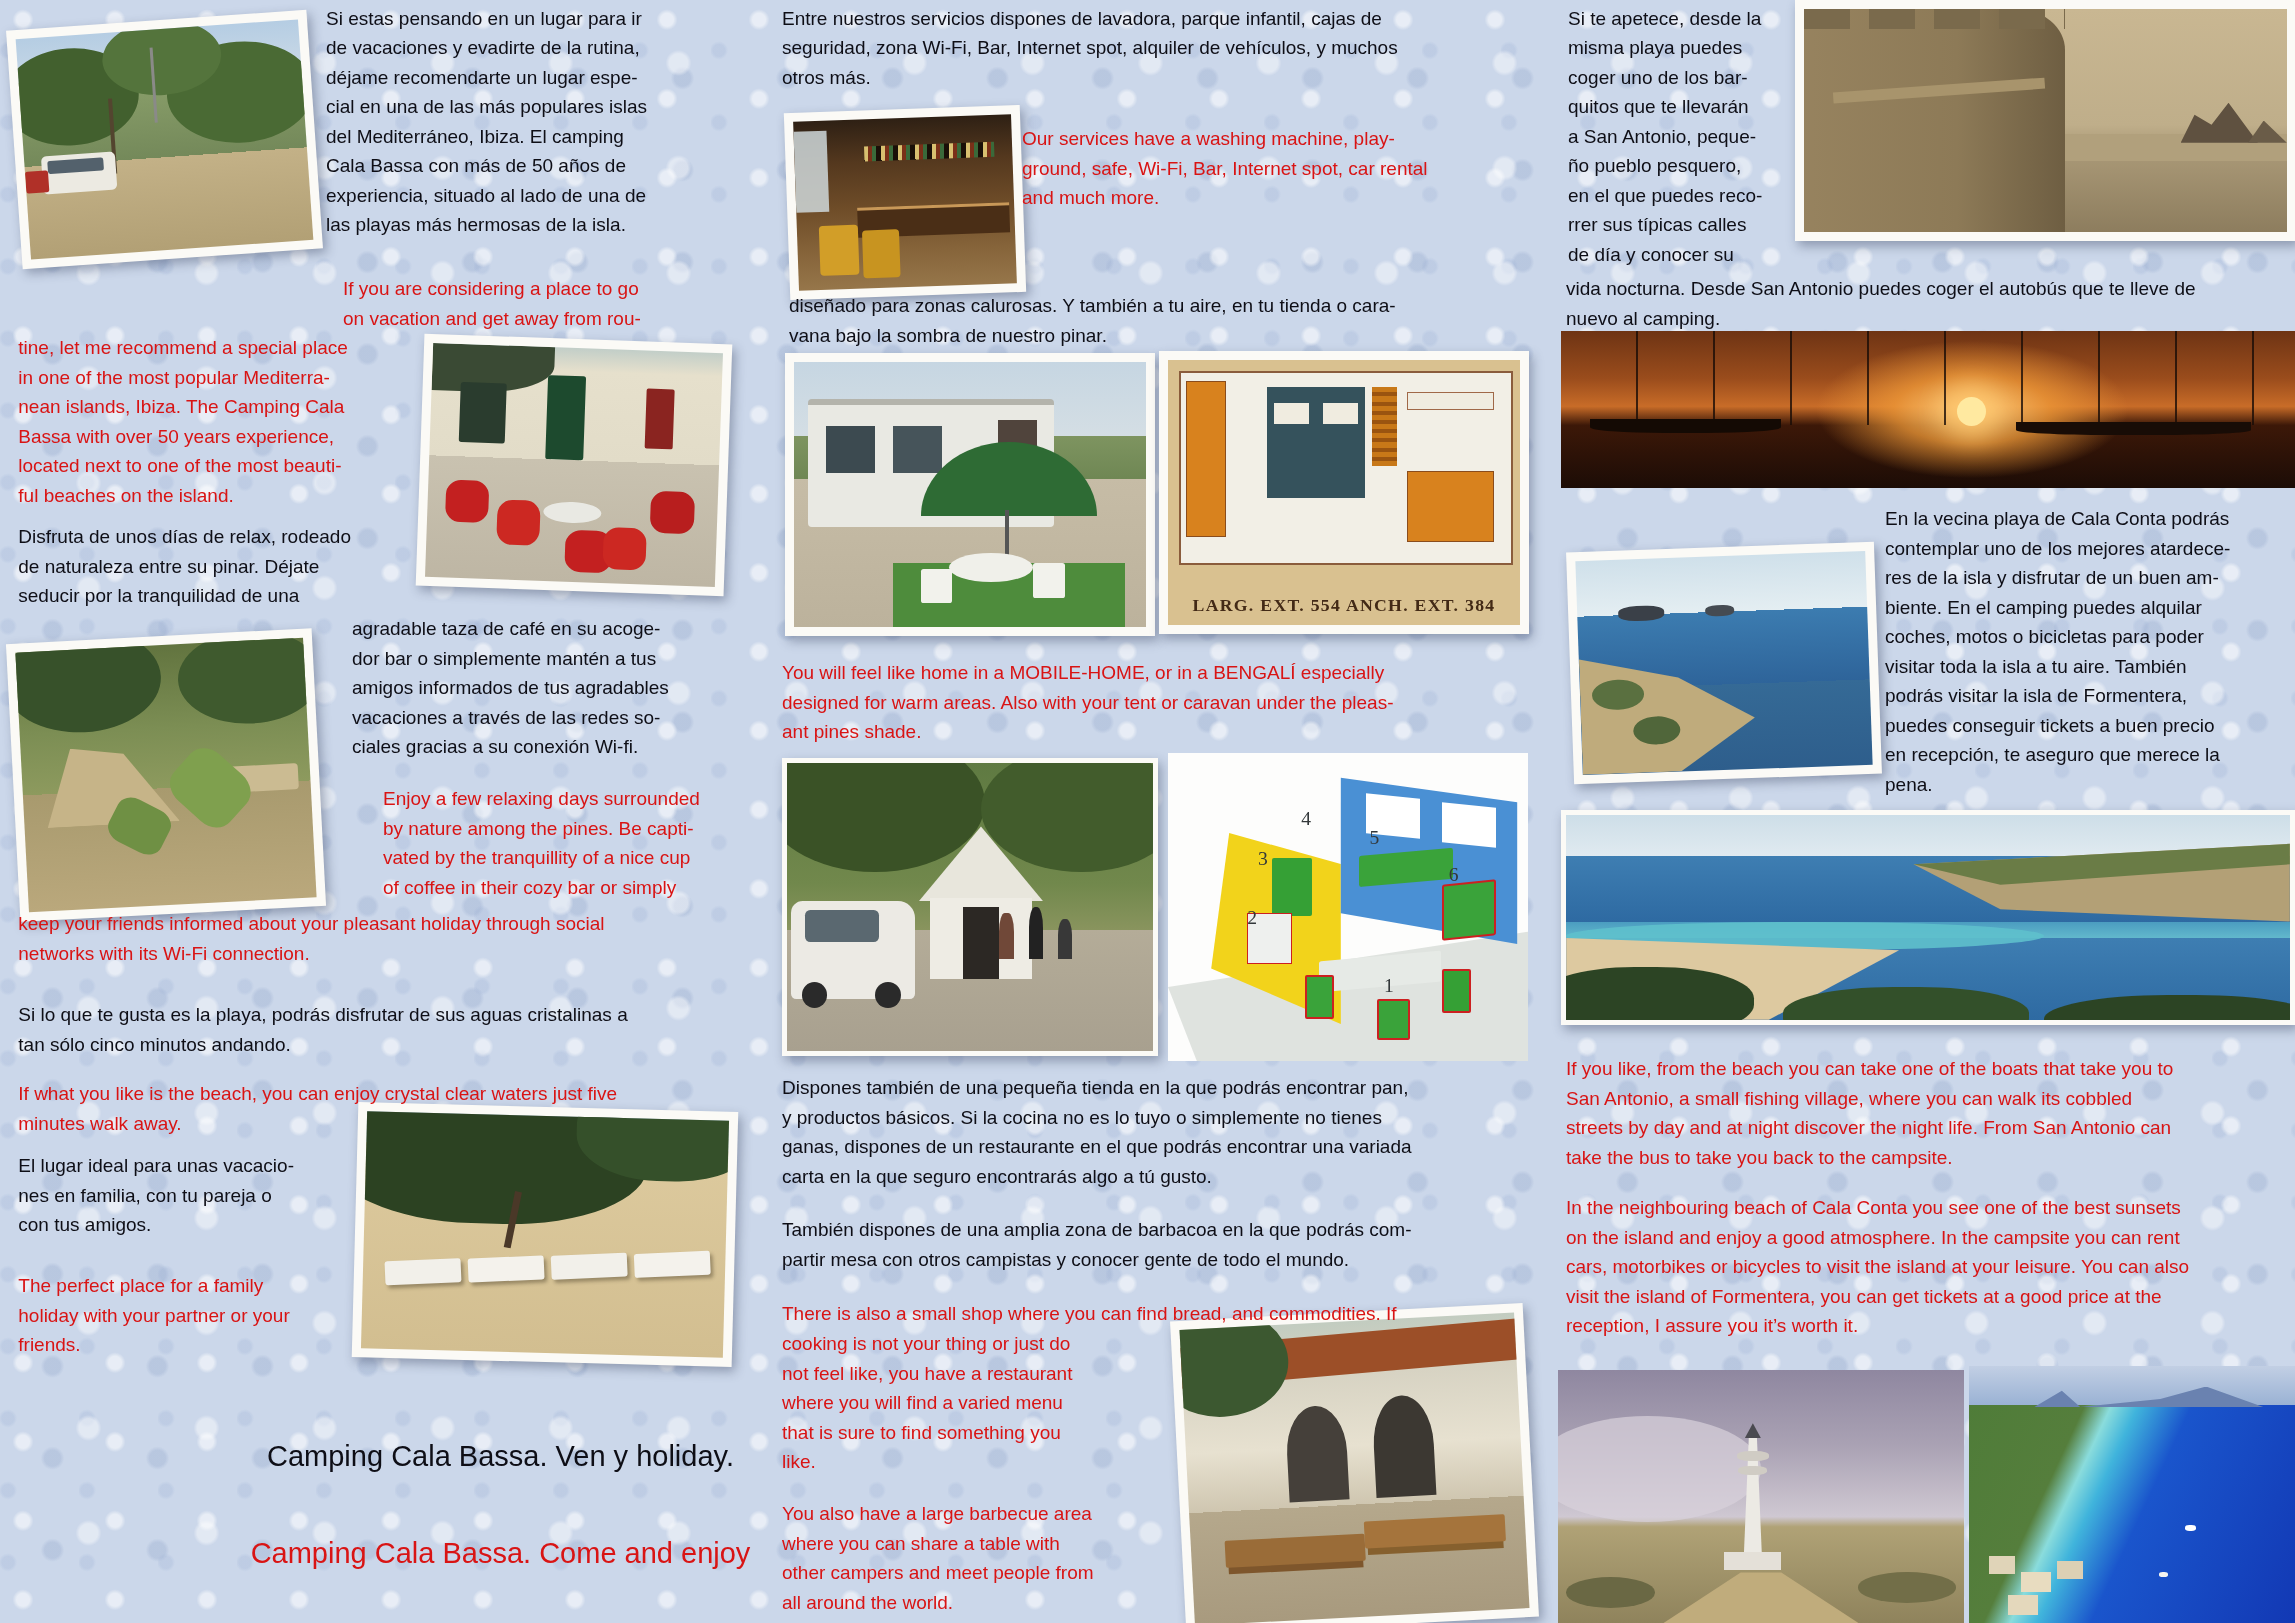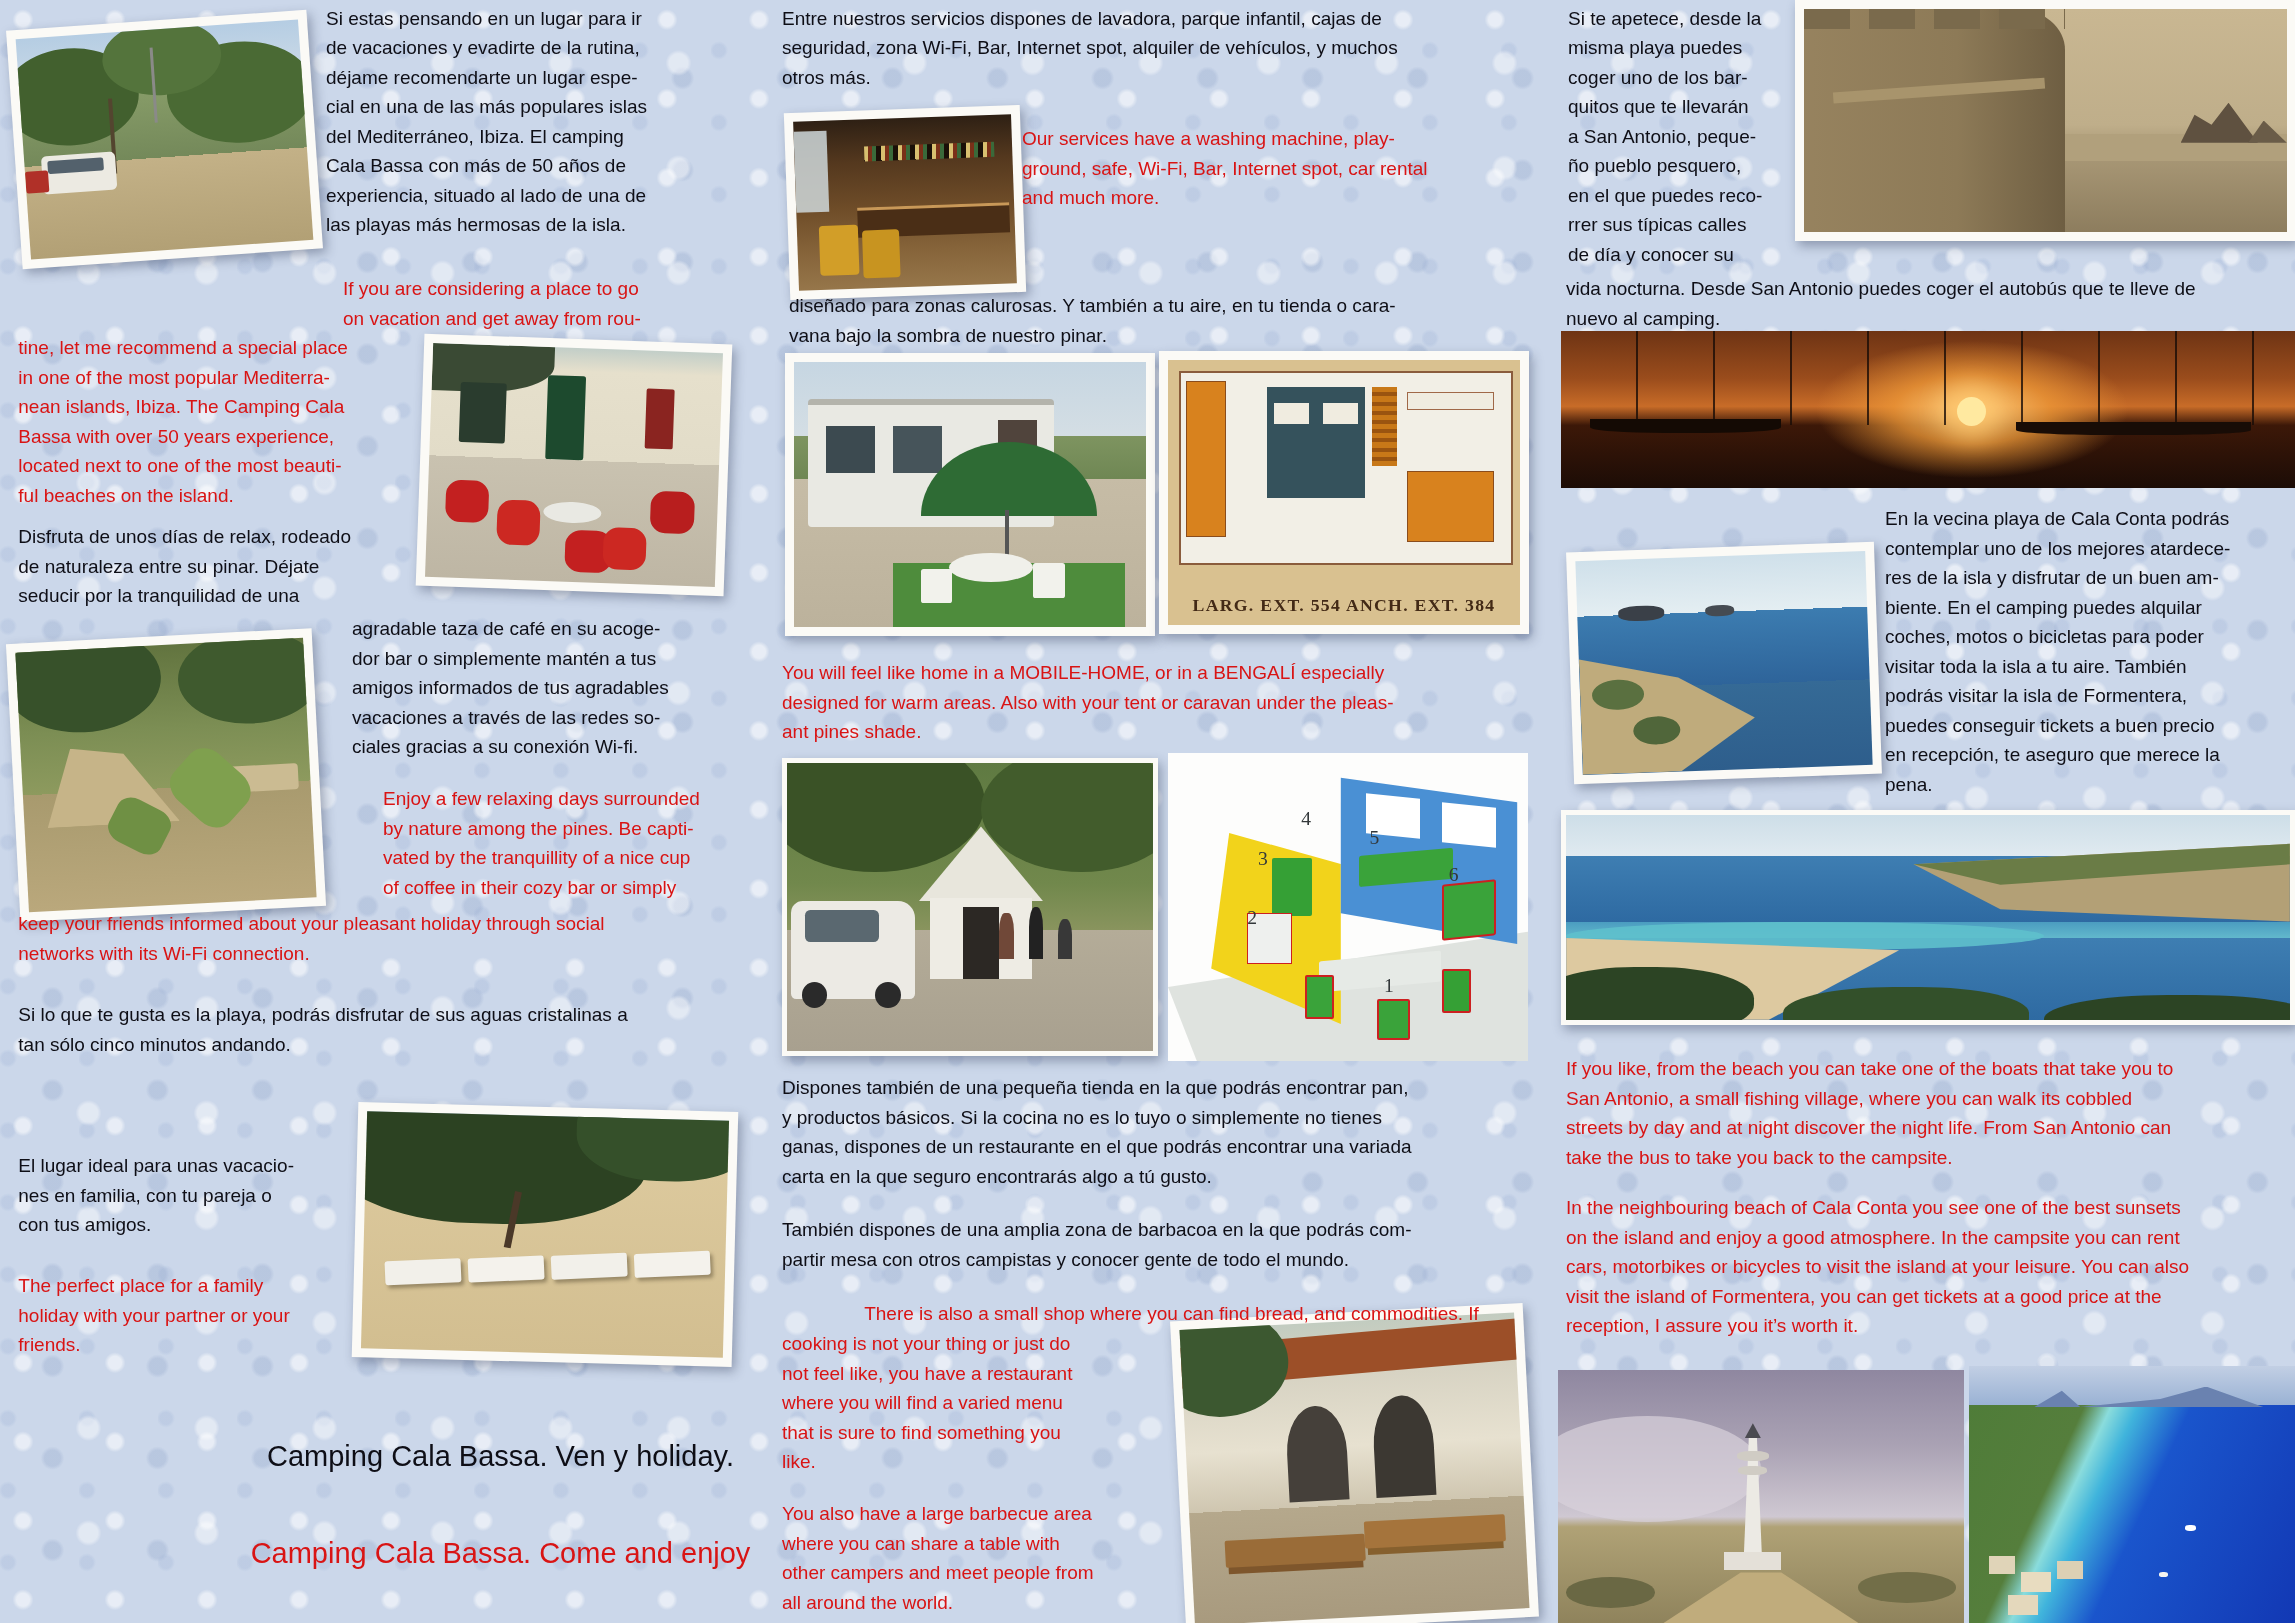--- a/index.html
+++ b/index.html
@@ -123,20 +123,22 @@
   </div>
 
   <div class="txt red" style="left:383px;top:784px;width:393px;">Enjoy a few relaxing days surrounded
 by nature among the pines. Be capti-
 vated by the tranquillity of a nice cup
 of coffee in their cozy bar or simply</div>
   <div class="txt red" style="left:18.3px;top:909px;width:740px;">keep your friends informed about your pleasant holiday through social
 networks with its Wi-Fi connection.</div>
   <div class="txt" style="left:18.3px;top:1000px;width:740px;">Si lo que te gusta es la playa, podrás disfrutar de sus aguas cristalinas a
 tan sólo cinco minutos andando.</div>
+  <div class="txt red" style="left:18.3px;top:1079px;width:740px;">If what you like is the beach, you can enjoy crystal clear waters just five
+minutes walk away.</div>
   <div class="txt" style="left:18.3px;top:1151px;width:367px;">El lugar ideal para unas vacacio-
 nes en familia, con tu pareja o
 con tus amigos.</div>
   <div class="txt red" style="left:18.3px;top:1271px;width:367px;">The perfect place for a family
 holiday with your partner or your
 friends.</div>
 
   <div class="photo" style="left:355px;top:1107px;width:380px;height:255px;transform:rotate(1.5deg);">
     <div class="scene sc-sunbeds">
       <div class="sh" style="left:-10%;top:-12%;width:88%;height:58%;background:#2c4222;border-radius:45%;"></div>
@@ -245,21 +247,21 @@
       <span class="bn" style="left:78%;top:36%;">6</span>
     </div>
   </div>
 
   <div class="txt" style="left:782px;top:1073px;width:772px;">Dispones también de una pequeña tienda en la que podrás encontrar pan,
 y productos básicos. Si la cocina no es lo tuyo o simplemente no tienes
 ganas, dispones de un restaurante en el que podrás encontrar una variada
 carta en la que seguro encontrarás algo a tú gusto.</div>
   <div class="txt" style="left:782px;top:1215px;width:772px;">También dispones de una amplia zona de barbacoa en la que podrás com-
 partir mesa con otros campistas y conocer gente de todo el mundo.</div>
-  <div class="txt red" style="left:782px;top:1299px;width:779px;text-align:center;">There is also a small shop where you can find bread, and commodities. If</div>
+  <div class="txt red" style="left:782px;top:1299px;width:779px;">There is also a small shop where you can find bread, and commodities. If</div>
   <div class="txt red" style="left:782px;top:1329px;width:445px;">cooking is not your thing or just do
 not feel like, you have a restaurant
 where you will find a varied menu
 that is sure to find something you
 like.</div>
   <div class="txt red" style="left:782px;top:1499px;width:445px;">You also have a large barbecue area
 where you can share a table with
 other campers and meet people from
 all around the world.</div>
 

